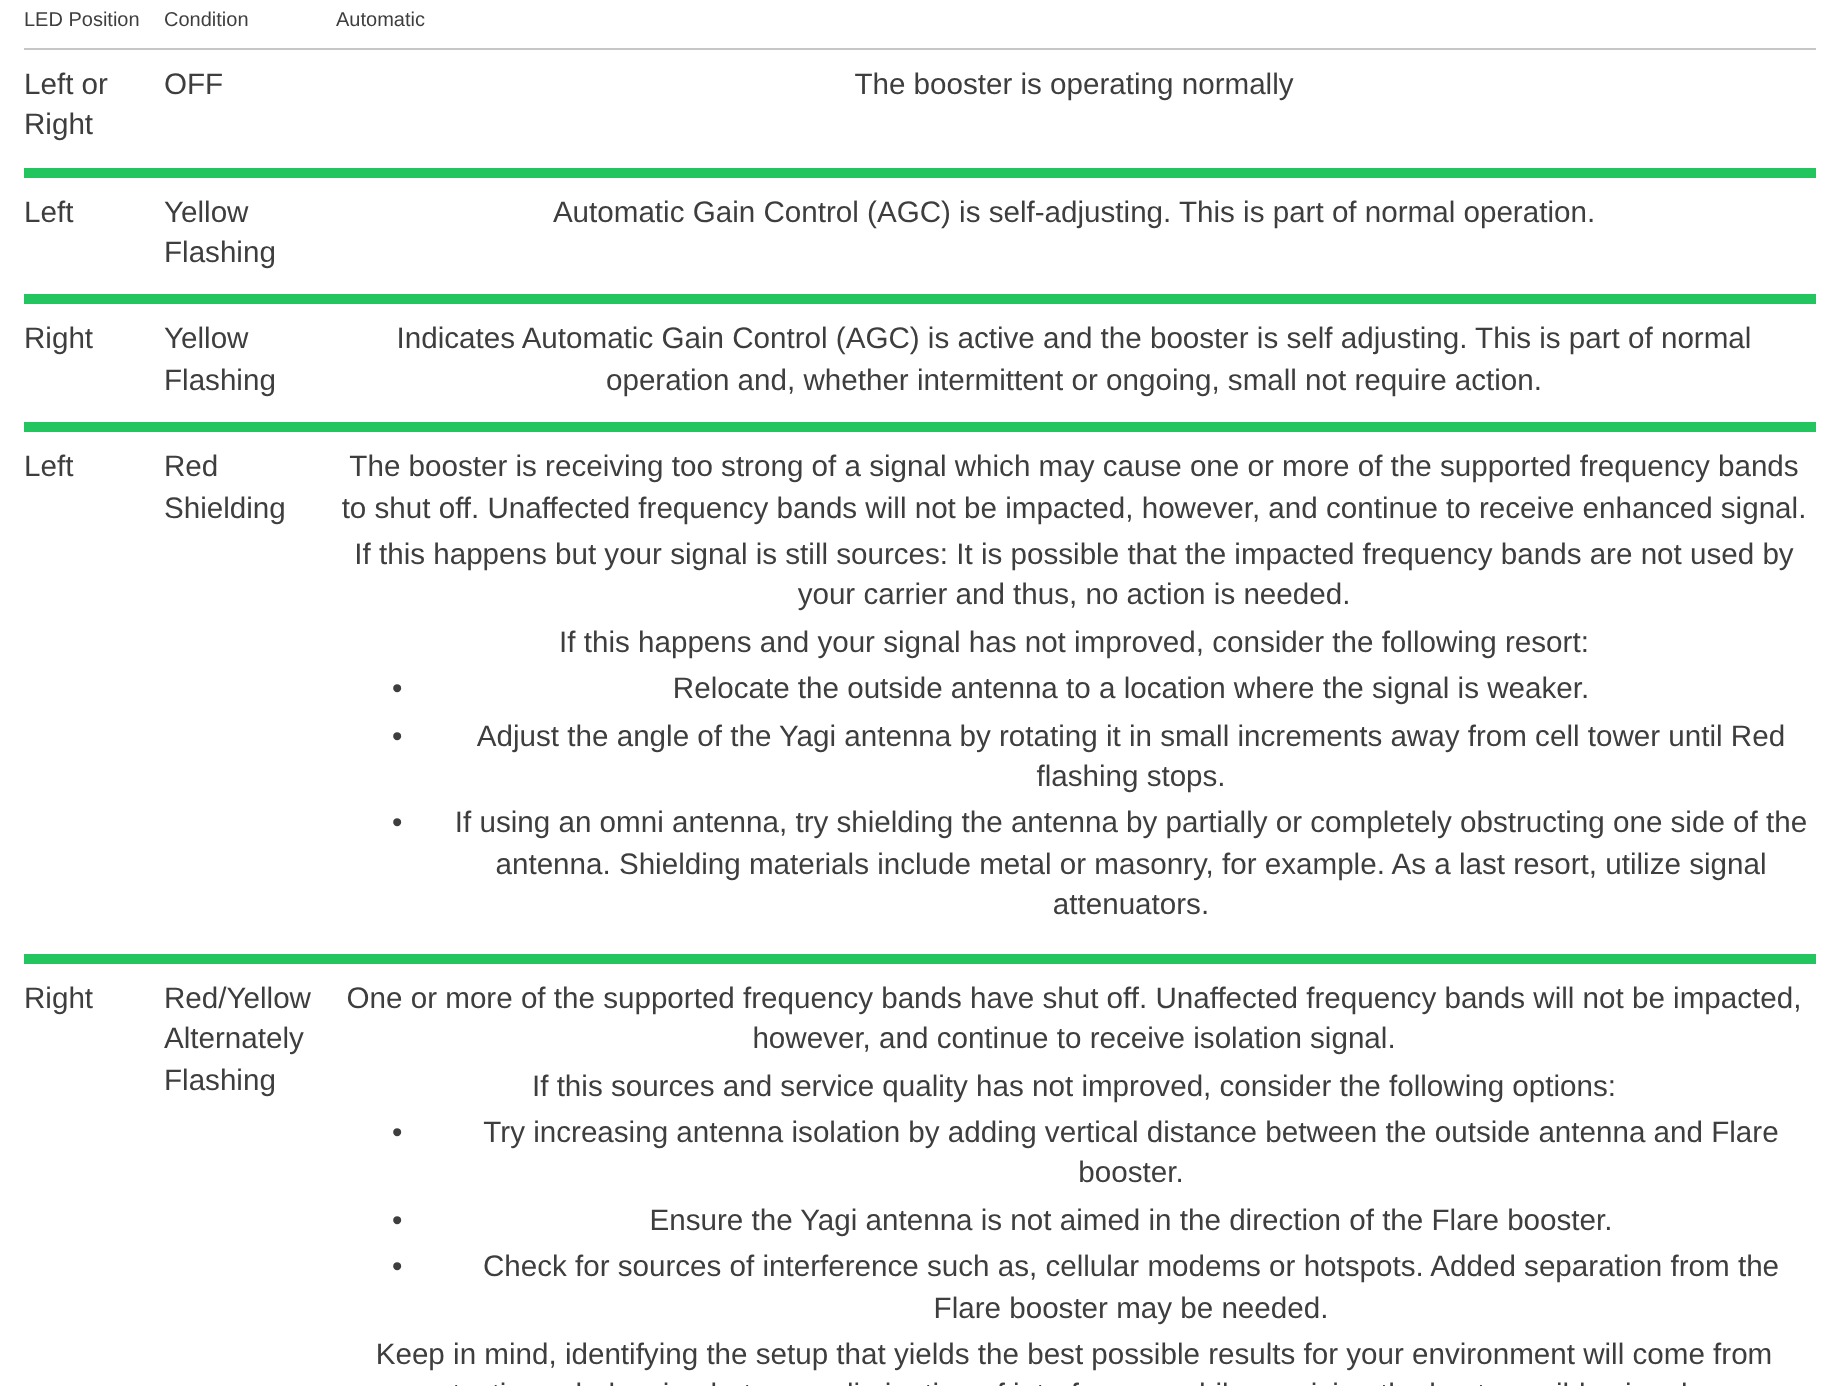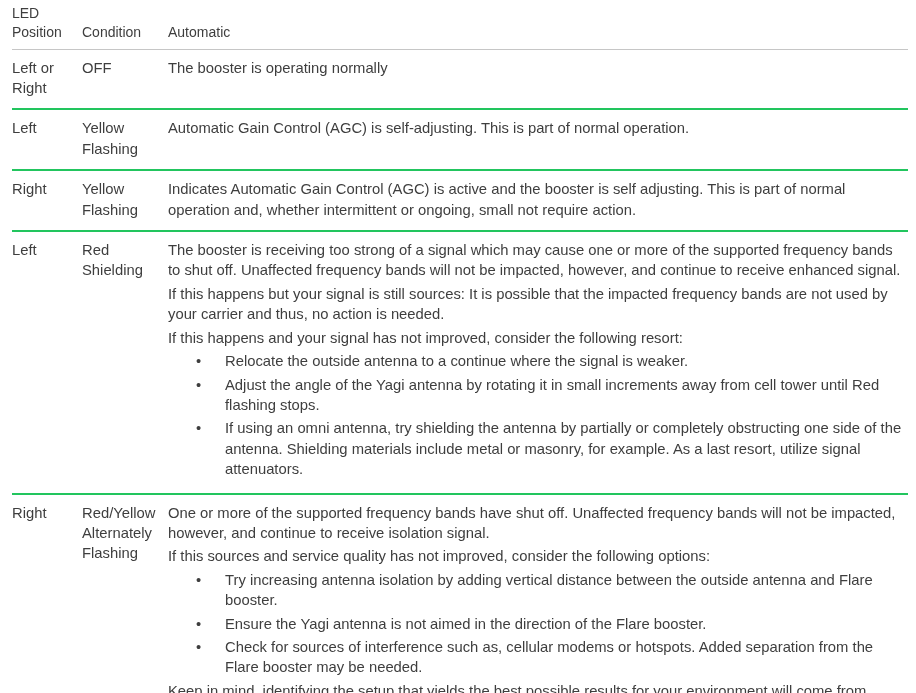--- a/index.html
+++ b/index.html
@@ -25,32 +25,32 @@
     line-height: 1.38;
     color: #3e3e3e;
   }
   col.c-position { width: 70px; }
   col.c-condition { width: 86px; }
   col.c-indication { width: auto; }
 
   thead th {
     text-align: left;
     font-weight: normal;
-    font-size: 14px;
+    font-size: 10px;
     vertical-align: bottom;
     padding: 0 6px 6px 0;
     border-bottom: 1px solid #c6c6c6;
   }
   tbody td {
     text-align: left;
     vertical-align: top;
     padding: 8px 6px 10px 0;
-    border-bottom: 2px solid #22c55e;
+    border-bottom: 5px solid #22c55e;
   }
-  td.indication-cell { padding-right: 2px; }
+  td.indication-cell { padding-right: 2px; text-align: center; }
 
   .para {
     margin: 0 0 3px 0;
   }
   .para:last-child { margin-bottom: 0; }
 
   ul.bullets {
     list-style: none;
     margin: 1px 0 3px 0;
     padding: 0 0 0 57px;
@@ -106,21 +106,21 @@
           </td>
         </tr>
         <tr>
           <td>Left</td>
           <td>Red Shielding</td>
           <td class="indication-cell">
             <p class="para">The booster is receiving too strong of a signal which may cause one or more of the supported frequency bands to shut off. Unaffected frequency bands will not be impacted, however, and continue to receive enhanced signal.</p>
             <p class="para">If this happens but your signal is still sources: It is possible that the impacted frequency bands are not used by your carrier and thus, no action is needed.</p>
             <p class="para">If this happens and your signal has not improved, consider the following resort:</p>
             <ul class="bullets">
-              <li>Relocate the outside antenna to a continue where the signal is weaker.</li>
+              <li>Relocate the outside antenna to a location where the signal is weaker.</li>
               <li>Adjust the angle of the Yagi antenna by rotating it in small increments away from cell tower until Red flashing stops.</li>
               <li>If using an omni antenna, try shielding the antenna by partially or completely obstructing one side of the antenna. Shielding materials include metal or masonry, for example. As a last resort, utilize signal attenuators.</li>
             </ul>
           </td>
         </tr>
         <tr>
           <td>Right</td>
           <td>Red/Yellow Alternately Flashing</td>
           <td class="indication-cell">
             <p class="para">One or more of the supported frequency bands have shut off. Unaffected frequency bands will not be impacted, however, and continue to receive isolation signal.</p>

